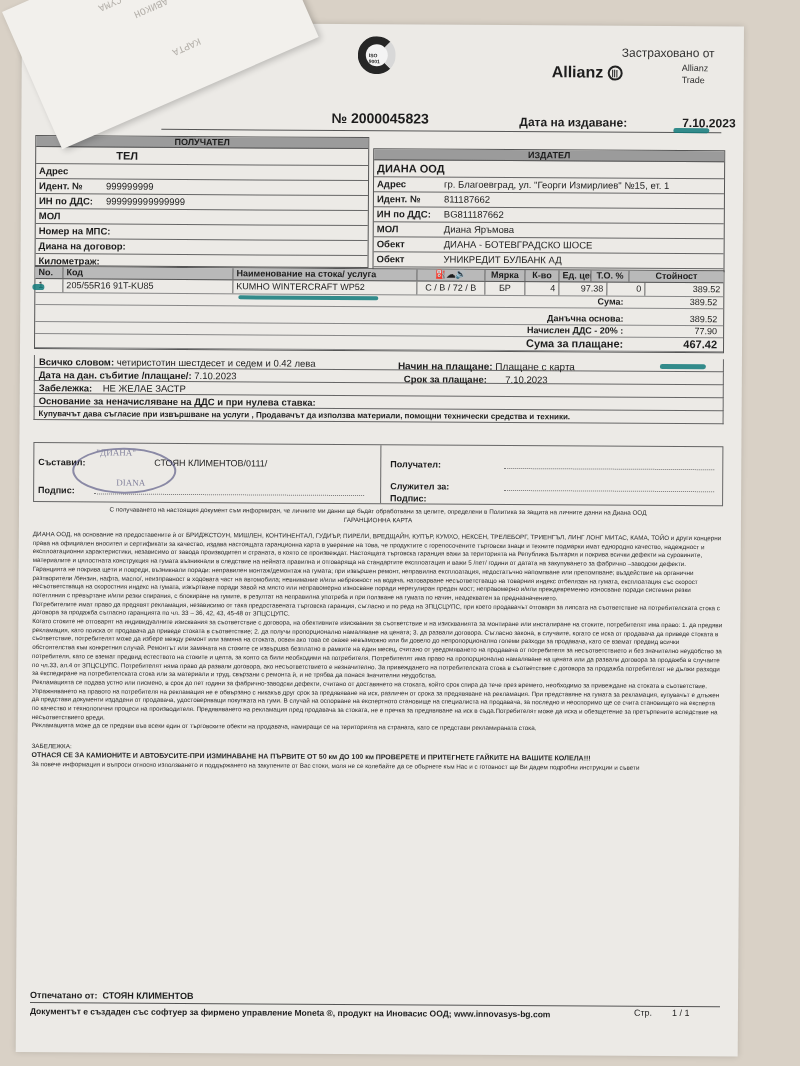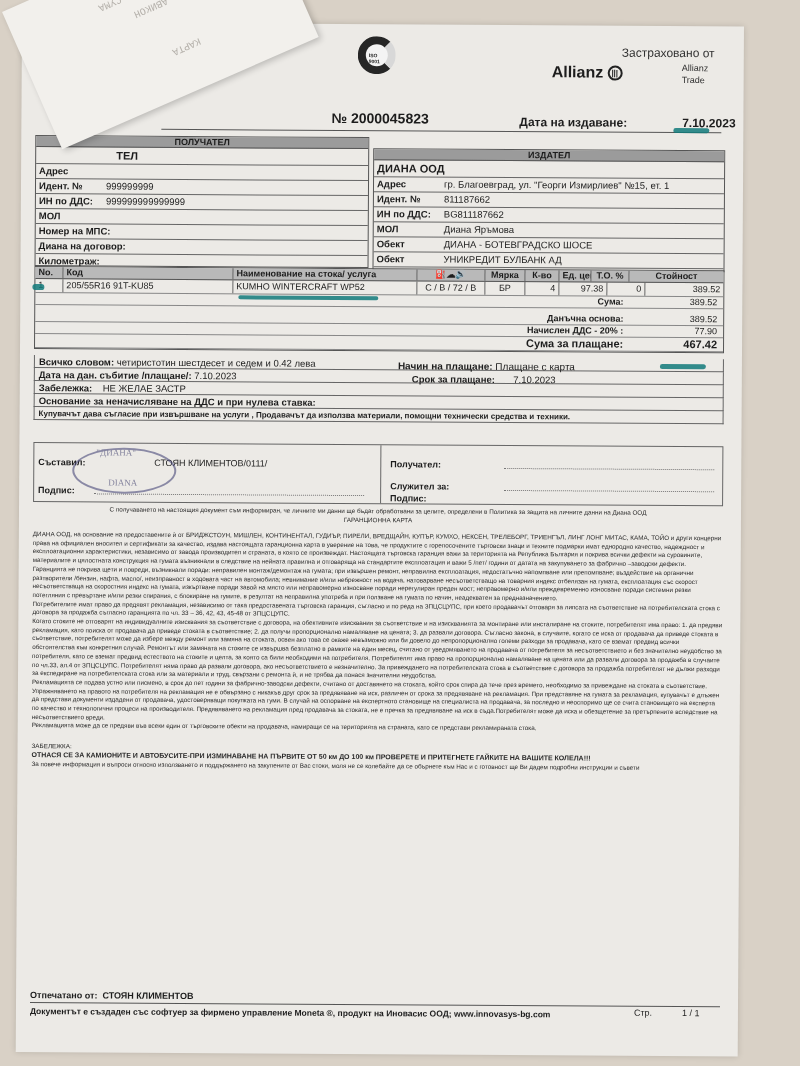--- a/index.html
+++ b/index.html
@@ -53,21 +53,21 @@
   .sign { position:absolute; left:14px; top:420px; width:690px; height:60px; border:1px solid #666; box-sizing:border-box; font-size:9px; font-weight:bold; }
   .sign div { position:absolute; white-space:nowrap; }
   .dotline { border-bottom:1px dotted #777; position:absolute; }
   .stamp { position:absolute; left:38px; top:4px; width:100px; height:42px; border:2px solid #4a4a7a; border-radius:50%; opacity:0.6; font-family:"Liberation Serif", serif; font-size:9px; color:#3b3b6a; font-weight:normal; }
 
   .fine { position:absolute; left:14px; width:690px; font-size:6.3px; line-height:8.7px; color:#2a2a2a; }
   .footer1 { position:absolute; left:14px; top:968px; font-size:9px; font-weight:bold; }
   .footer-line { position:absolute; left:14px; top:980px; width:690px; border-top:1px solid #555; }
   .footer2 { position:absolute; left:14px; top:984px; font-size:8.5px; font-weight:bold; }
   .page { position:absolute; left:618px; top:982px; font-size:9px; }
-  .page .pv { margin-left:30px; }
+  .page .pv { margin-left:20px; }
 </style>
 </head>
 <body>
 
 <div class="paper">
 
   <div class="receipt">
     <span style="left:120px;top:50px;transform:rotate(180deg)">АВИКОН</span>
     <span style="left:90px;top:30px;transform:rotate(180deg)">СУМА</span>
     <span style="left:140px;top:100px;transform:rotate(180deg)">КАРТА</span>
@@ -164,30 +164,30 @@
   <div class="ink" style="left:218px;top:272px;width:140px;height:4px"></div>
   <div class="ink" style="left:640px;top:338px;width:46px;height:5px"></div>
   <div class="ink" style="left:12px;top:262px;width:12px;height:6px"></div>
 
   <div class="line" style="top:333px"><b>Всичко словом:</b> <span>четиристотин шестдесет и седем и 0.42 лева</span></div>
   <div class="line" style="top:346px"><b>Дата на дан. събитие /плащане/:</b> <span>7.10.2023</span></div>
   <div class="line" style="top:359px"><b>Забележка:</b> &nbsp;&nbsp;&nbsp;<span>НЕ ЖЕЛАЕ ЗАСТР</span></div>
   <div class="line" style="top:372px"><b>Основание за неначисляване на ДДС и при нулева ставка:</b></div>
   <div class="line" style="top:385px;font-size:8px;font-weight:bold">Купувачът дава съгласие при извършване на услуги , Продавачът да използва материали, помощни технически средства и техники.</div>
   <div style="position:absolute;left:378px;top:336px;font-size:10px"><b>Начин на плащане:</b> <span>Плащане с карта</span></div>
-  <div style="position:absolute;left:392px;top:349px;font-size:9.5px"><b>Срок за плащане:</b> &nbsp;&nbsp;&nbsp;&nbsp;&nbsp;&nbsp;<span>7.10.2023</span></div>
+  <div style="position:absolute;left:384px;top:349px;font-size:9.5px"><b>Срок за плащане:</b> &nbsp;&nbsp;&nbsp;&nbsp;&nbsp;&nbsp;<span>7.10.2023</span></div>
 
   <div class="sign">
     <div style="left:4px;top:14px">Съставил:</div>
     <div style="left:120px;top:14px;font-weight:normal">СТОЯН КЛИМЕНТОВ/0111/</div>
     <div style="left:4px;top:42px">Подпис:</div>
     <div class="dotline" style="left:60px;top:50px;width:270px"></div>
     <div class="stamp">
       <span style="position:absolute;left:22px;top:-2px">"ДИАНА"</span>
-      <span style="position:absolute;left:34px;top:28px">DIANA</span>
+      <span style="position:absolute;left:42px;top:28px">DIANA</span>
     </div>
     <div style="left:346px;top:0;height:58px;border-left:1px solid #666"></div>
     <div style="left:356px;top:14px">Получател:</div>
     <div class="dotline" style="left:470px;top:22px;width:210px"></div>
     <div style="left:356px;top:36px">Служител за:</div>
     <div class="dotline" style="left:470px;top:44px;width:210px"></div>
     <div style="left:356px;top:48px">Подпис:</div>
   </div>
 
   <div class="fine" style="top:483px;text-align:center">С получаването на настоящия документ съм информиран, че личните ми данни ще бъдат обработвани за целите, определени в Политика за защита на личните данни на Диана ООД</div>

